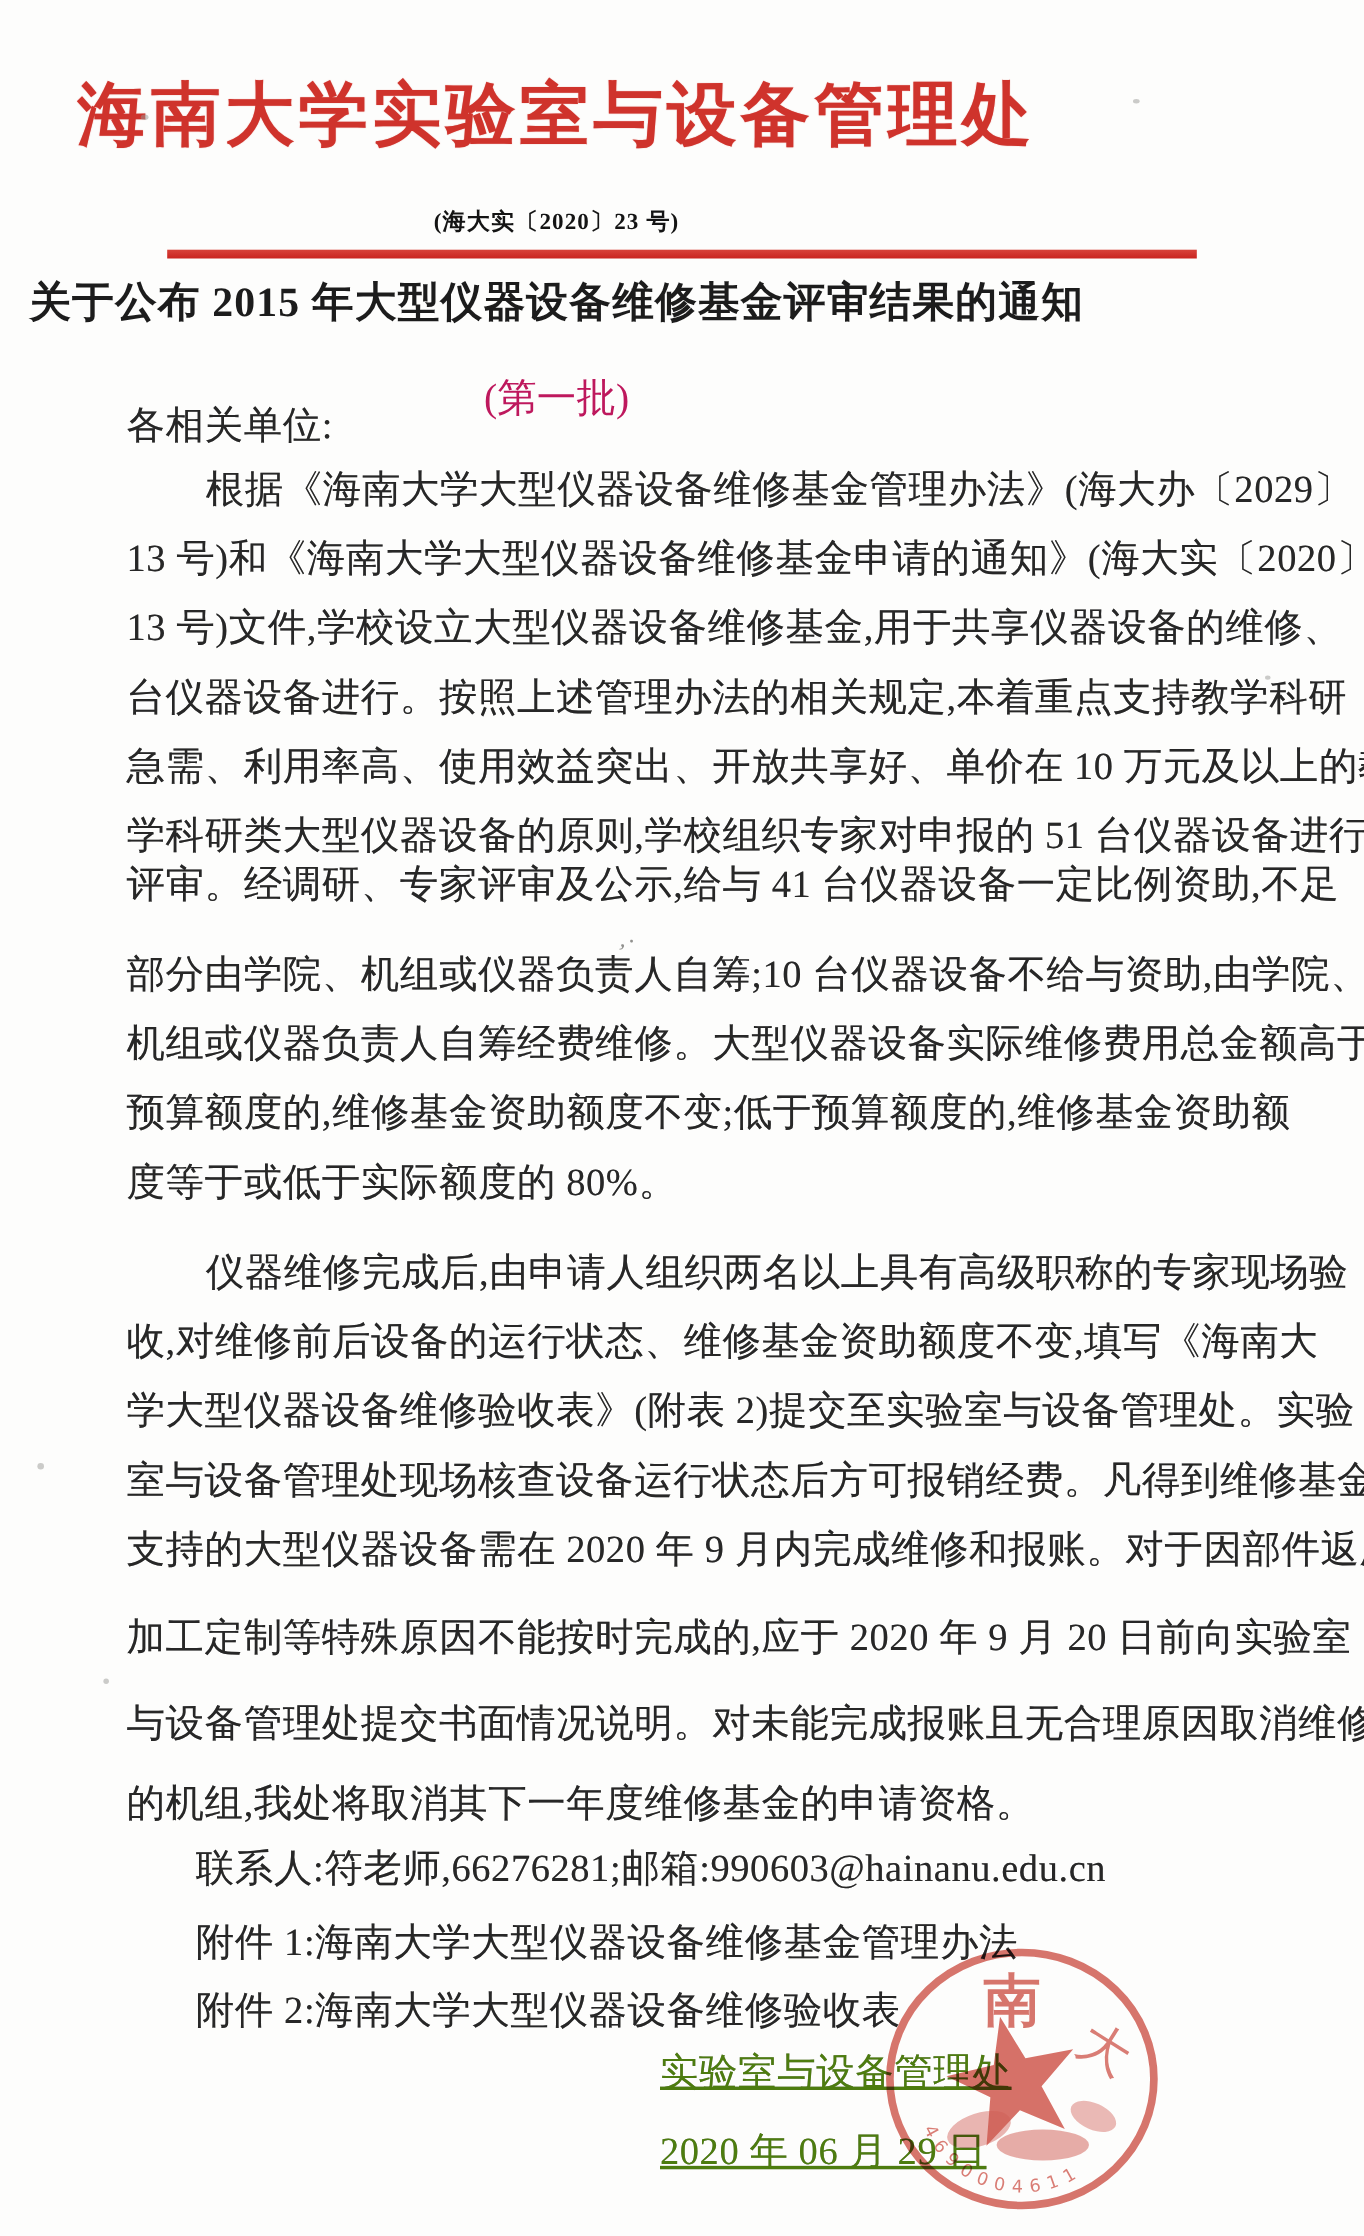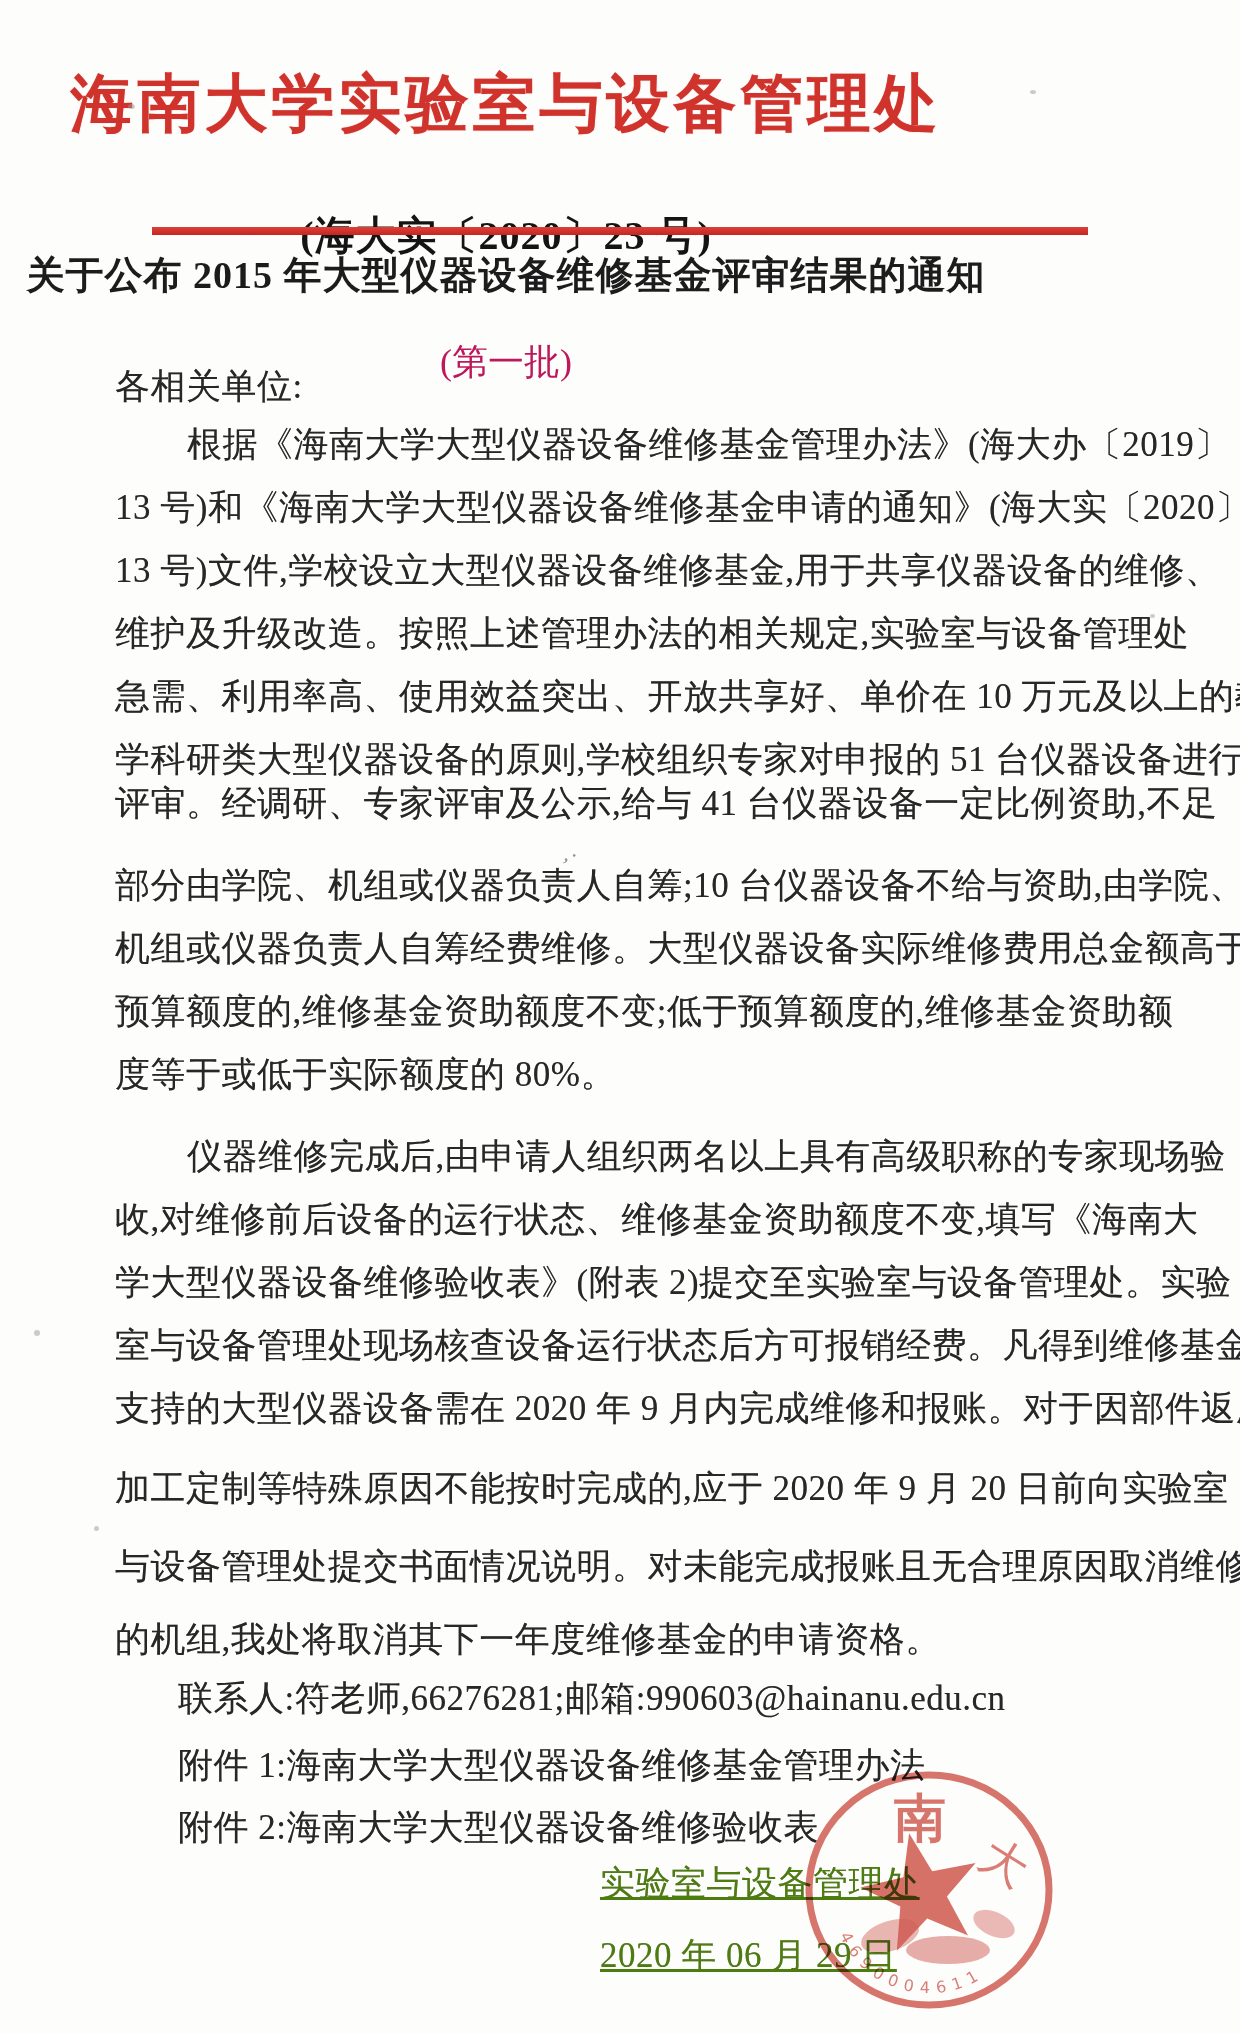--- a/index.html
+++ b/index.html
@@ -10,22 +10,22 @@
     color:#242424;
   }
   .abs{position:absolute;}
   .center{left:0;width:1012px;text-align:center;}
   .org-title{
     top:70px;font-size:63px;font-weight:bold;color:#cf332c;
     letter-spacing:4px;line-height:1.1;
     text-shadow:0 0 1px rgba(207,51,44,.55);
   }
   .doc-number{
-    top:190px;font-size:40px;font-weight:bold;color:#141414;
-    letter-spacing:1px;line-height:1.1;margin-top:24px;
+    top:190px;font-size:21px;font-weight:bold;color:#141414;
+    letter-spacing:1px;line-height:1.1;
   }
   .red-rule{
     top:227px;left:152px;width:936px;height:8px;
     background:linear-gradient(#d8423a,#c9241f);
   }
   .main-title{
     top:254px;font-size:38px;font-weight:600;color:#1c1c1c;
     letter-spacing:1px;line-height:1.15;
   }
   .batch{top:342px;font-size:36px;color:#be185d;line-height:1.15;}
@@ -58,24 +58,24 @@
 
 <div class="abs center org-title">海南大学实验室与设备管理处</div>
 <div class="abs center doc-number">(海大实〔2020〕23 号)</div>
 <div class="abs red-rule"></div>
 
 <div class="abs center main-title">关于公布 2015 年大型仪器设备维修基金评审结果的通知</div>
 <div class="abs center batch">(第一批)</div>
 
 <div class="abs bline" style="top:366px">各相关单位:</div>
 
-<div class="abs bline indent" style="top:424px">根据《海南大学大型仪器设备维修基金管理办法》(海大办〔2019〕</div>
+<div class="abs bline indent" style="top:424px">根据《海南大学大型仪器设备维修基金管理办法》(海大办〔2029〕</div>
 <div class="abs bline" style="top:487px">13 号)和《海南大学大型仪器设备维修基金申请的通知》(海大实〔2020〕</div>
 <div class="abs bline" style="top:550px">13 号)文件,学校设立大型仪器设备维修基金,用于共享仪器设备的维修、</div>
-<div class="abs bline" style="top:613px">维护及升级改造。按照上述管理办法的相关规定,实验室与设备管理处</div>
+<div class="abs bline" style="top:613px">台仪器设备进行。按照上述管理办法的相关规定,本着重点支持教学科研</div>
 <div class="abs bline" style="top:676px">急需、利用率高、使用效益突出、开放共享好、单价在 10 万元及以上的教</div>
 <div class="abs bline" style="top:739px">学科研类大型仪器设备的原则,学校组织专家对申报的 51 台仪器设备进行</div>
 <div class="abs bline" style="top:783px">评审。经调研、专家评审及公示,给与 41 台仪器设备一定比例资助,不足</div>
 <div class="abs bline" style="top:865px">部分由学院、机组或仪器负责人自筹;10 台仪器设备不给与资助,由学院、</div>
 <div class="abs bline" style="top:928px">机组或仪器负责人自筹经费维修。大型仪器设备实际维修费用总金额高于</div>
 <div class="abs bline" style="top:991px">预算额度的,维修基金资助额度不变;低于预算额度的,维修基金资助额</div>
 <div class="abs bline" style="top:1054px">度等于或低于实际额度的 80%。</div>
 
 <div class="abs bline indent" style="top:1136px">仪器维修完成后,由申请人组织两名以上具有高级职称的专家现场验</div>
 <div class="abs bline" style="top:1199px">收,对维修前后设备的运行状态、维修基金资助额度不变,填写《海南大</div>

